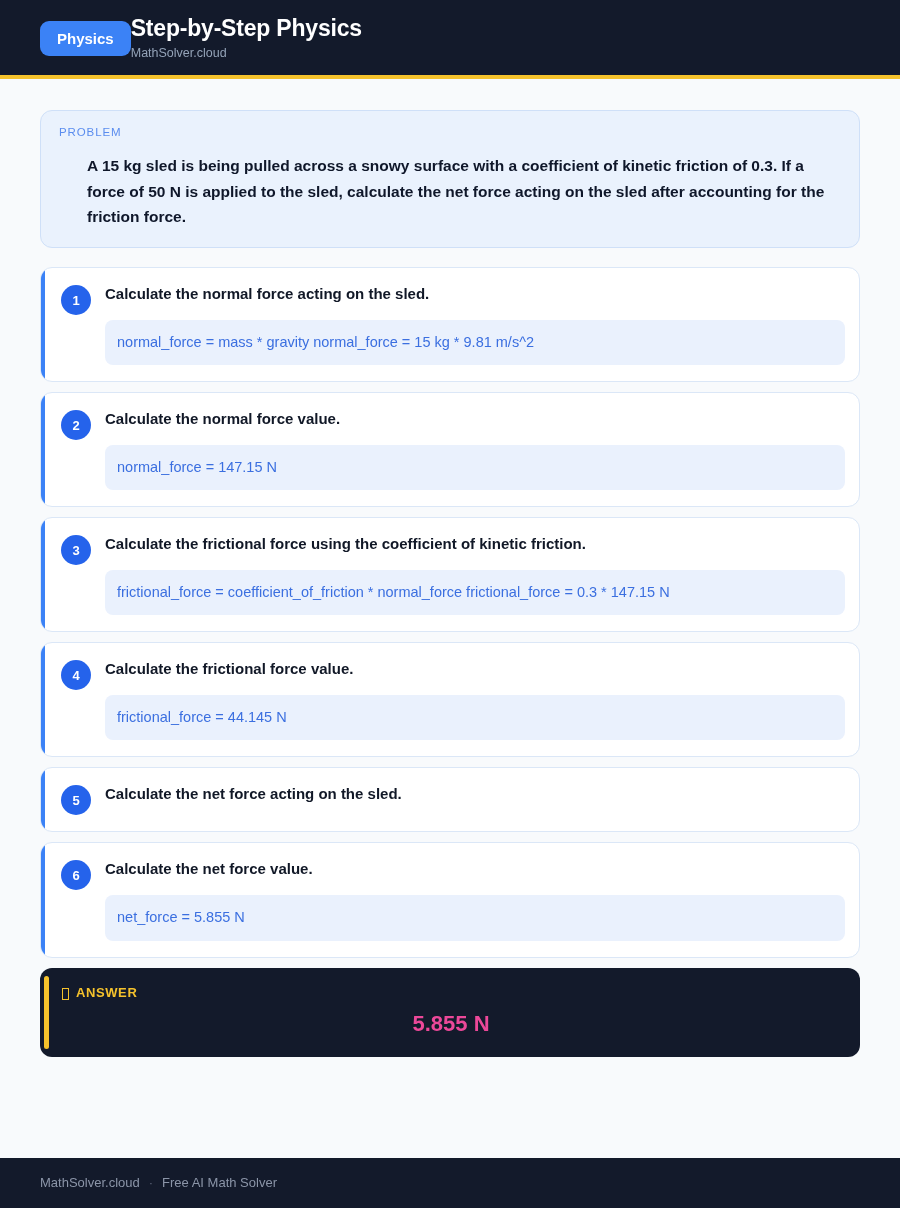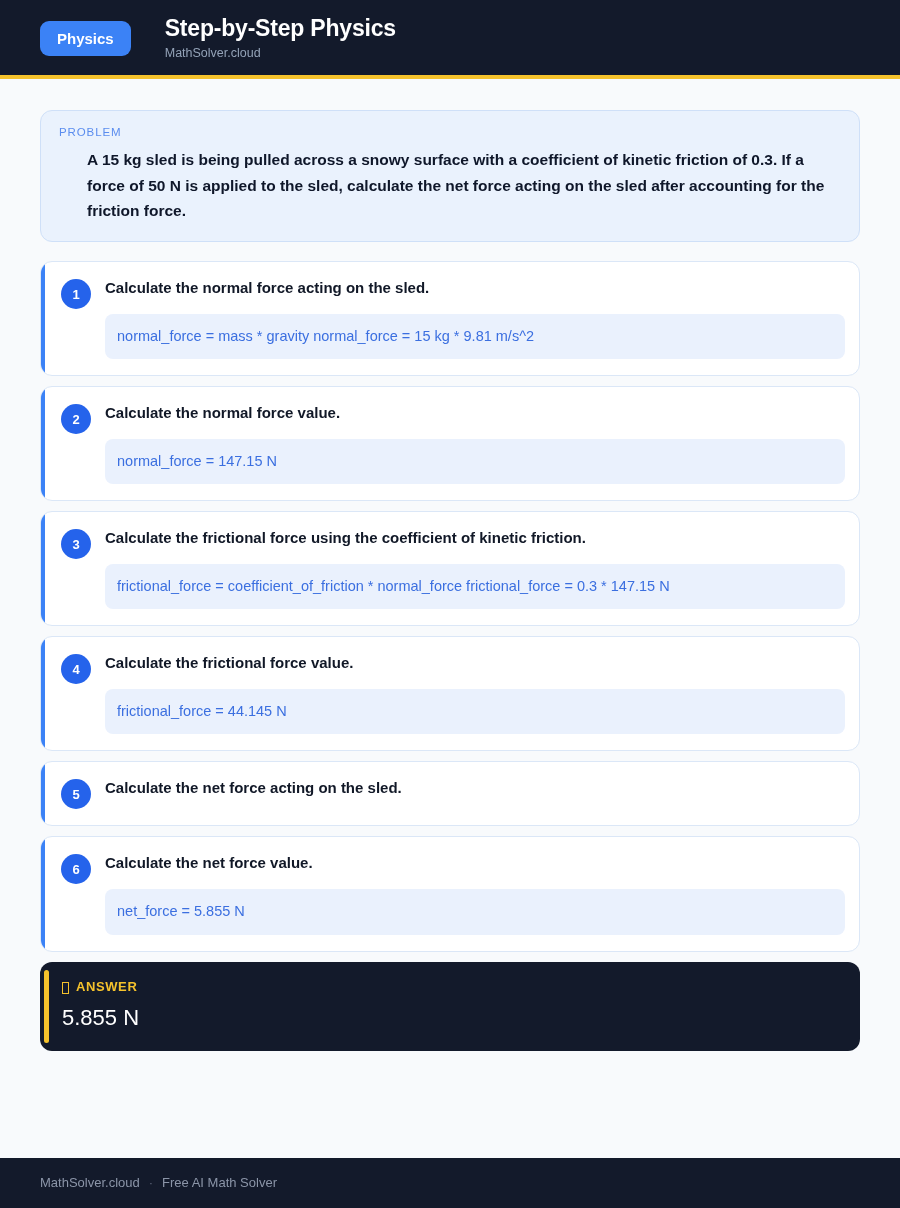--- a/index.html
+++ b/index.html
@@ -21,21 +21,21 @@
     overflow: hidden;
   }
 
   
   .header {
     background: #131a2b;
     border-bottom: 4px solid #f5c22c;
     padding: 15px 40px 14px 40px;
     display: flex;
     align-items: flex-start;
-    gap: 34px;
+    gap: 0;
     flex: 0 0 auto;
   }
   .subject-badge {
     background: #3b82f6;
     color: #ffffff;
     font-size: 15px;
     font-weight: bold;
     padding: 10px 17px;
     border-radius: 9px;
     line-height: 1;
@@ -69,21 +69,21 @@
     background: #eaf2fd;
     border: 1px solid #cfe0f8;
     border-radius: 12px;
     padding: 15px 18px 18px 18px;
     margin-bottom: 19px;
   }
   .problem-label {
     color: #5b8def;
     font-size: 11.5px;
     letter-spacing: 0.9px;
-    margin-bottom: 9px;
+    margin-bottom: 15px;
   }
   .problem-text {
     color: #0f172a;
     font-size: 15.5px;
     font-weight: bold;
     line-height: 1.63;
     margin-left: 28px;
   }
 
   
@@ -175,24 +175,25 @@
     height: 12px;
     border: 1px solid #f5c22c;
   }
   .answer-label {
     color: #f5c22c;
     font-size: 13px;
     font-weight: bold;
     letter-spacing: 0.6px;
   }
   .answer-value {
-    color: #ffffff;
+    color: #ec4899;
     font-size: 22px;
-    font-weight: normal;
+    font-weight: bold;
     line-height: 1.2;
+    text-align: center;
   }
 
   
   .footer {
     flex: 0 0 auto;
     background: #131a2b;
     padding: 17px 40px;
     display: flex;
     align-items: center;
     gap: 9px;

